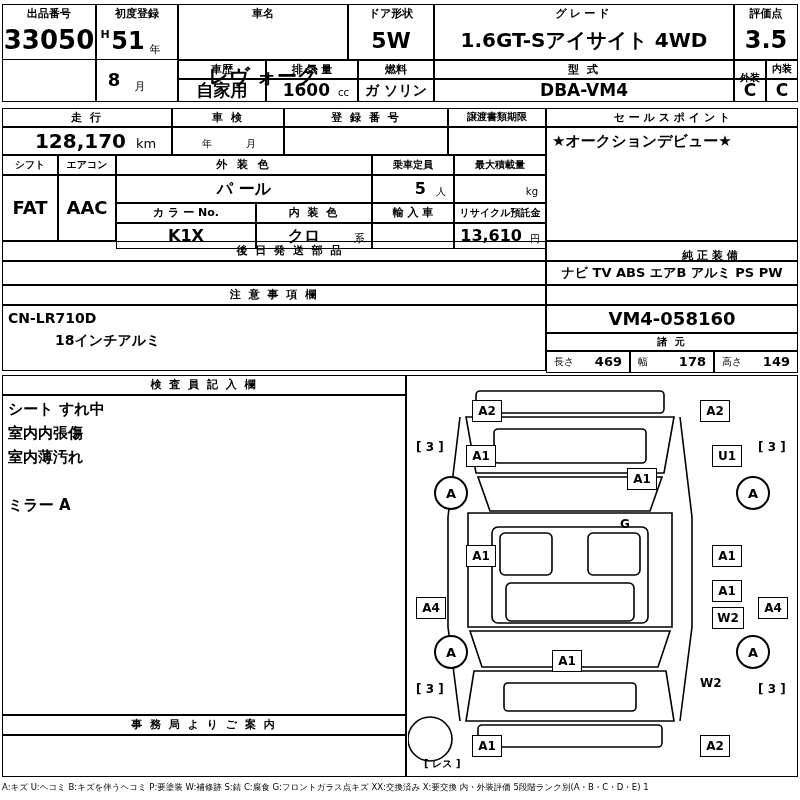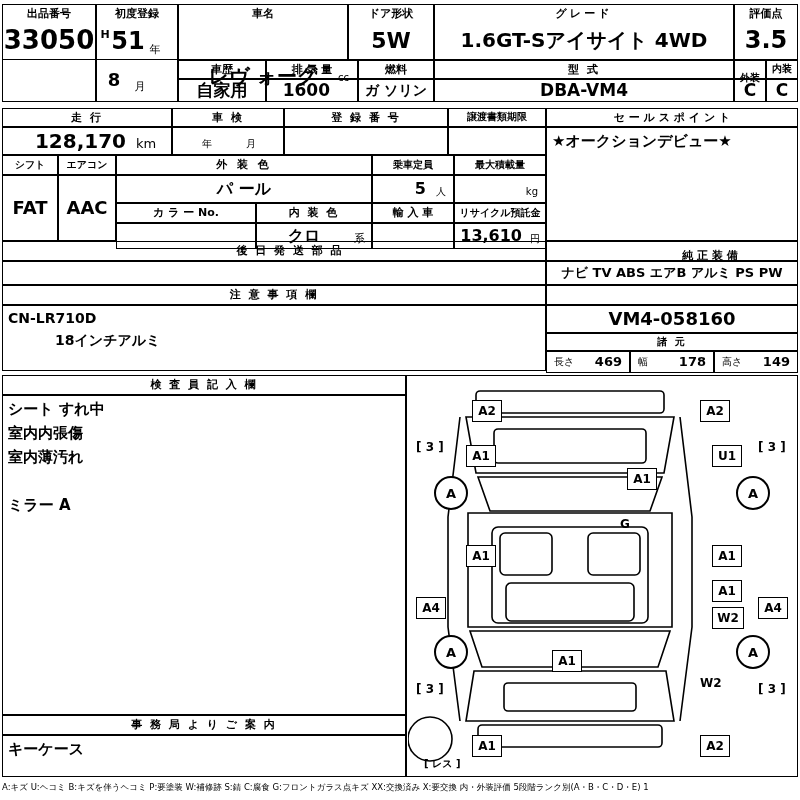--- a/index.html
+++ b/index.html
@@ -76,21 +76,21 @@
 
   <div class="bx" style="left:178px;top:60px;width:88px;height:19px;"></div>
   <div class="lbl f11 b" style="left:178px;top:60px;width:88px;height:19px;">車歴</div>
   <div class="bx" style="left:178px;top:79px;width:88px;height:23px;"></div>
   <div class="lbl f17 b" style="left:178px;top:79px;width:88px;height:23px;">自家用</div>
 
   <div class="bx" style="left:266px;top:60px;width:92px;height:19px;"></div>
   <div class="lbl f11 b" style="left:266px;top:60px;width:92px;height:19px;">排 気 量</div>
   <div class="bx" style="left:266px;top:79px;width:92px;height:23px;"></div>
   <div class="lbl f17 b right" style="left:266px;top:79px;width:68px;height:23px;">1600</div>
-  <div class="lbl f10 left" style="left:334px;top:70px;width:24px;height:17px;">cc</div>
+  <div class="lbl f10 left" style="left:334px;top:85px;width:24px;height:17px;">cc</div>
 
   <div class="bx" style="left:358px;top:60px;width:76px;height:19px;"></div>
   <div class="lbl f11 b" style="left:358px;top:60px;width:76px;height:19px;">燃料</div>
   <div class="bx" style="left:358px;top:79px;width:76px;height:23px;"></div>
   <div class="lbl f14 b" style="left:358px;top:79px;width:76px;height:23px;">ガ ソリン</div>
 
   <div class="bx" style="left:434px;top:60px;width:300px;height:19px;"></div>
   <div class="lbl f11 b sp2" style="left:434px;top:60px;width:300px;height:19px;">型 式</div>
   <div class="bx" style="left:434px;top:79px;width:300px;height:23px;"></div>
   <div class="lbl f17 b" style="left:434px;top:79px;width:300px;height:23px;">DBA-VM4</div>
@@ -154,20 +154,21 @@
   <div class="lbl f10 right" style="left:454px;top:181px;width:88px;height:22px;">kg</div>
 
   <div class="bx" style="left:2px;top:175px;width:56px;height:66px;"></div>
   <div class="lbl f18 b" style="left:2px;top:175px;width:56px;height:66px;">FAT</div>
   <div class="bx" style="left:58px;top:175px;width:58px;height:66px;"></div>
   <div class="lbl f18 b" style="left:58px;top:175px;width:58px;height:66px;">AAC</div>
 
   <div class="bx" style="left:116px;top:203px;width:140px;height:20px;"></div>
   <div class="lbl f11 b" style="left:116px;top:203px;width:140px;height:20px;">カ ラ ー No.</div>
   <div class="bx" style="left:116px;top:223px;width:140px;height:26px;"></div>
+  <div class="lbl f16 b" style="left:116px;top:223px;width:140px;height:26px;">K1X</div>
 
   <div class="bx" style="left:256px;top:203px;width:116px;height:20px;"></div>
   <div class="lbl f11 b sp2" style="left:256px;top:203px;width:116px;height:20px;">内 装 色</div>
   <div class="bx" style="left:256px;top:223px;width:116px;height:26px;"></div>
   <div class="lbl f16 b" style="left:256px;top:223px;width:96px;height:26px;">クロ</div>
   <div class="lbl f11 left" style="left:350px;top:229px;width:22px;height:20px;">系</div>
 
   <div class="bx" style="left:372px;top:203px;width:82px;height:20px;"></div>
   <div class="lbl f11 b" style="left:372px;top:203px;width:82px;height:20px;">輸 入 車</div>
   <div class="bx" style="left:372px;top:223px;width:82px;height:26px;"></div>
@@ -213,21 +214,20 @@
   <div class="lbl f11 b sp2" style="left:2px;top:375px;width:404px;height:20px;">検 査 員 記 入 欄</div>
   <div class="bx" style="left:2px;top:395px;width:404px;height:320px;"></div>
   <div class="lbl f15 b left" style="left:4px;top:398px;width:400px;height:24px;">シート すれ中</div>
   <div class="lbl f15 b left" style="left:4px;top:422px;width:400px;height:24px;">室内内張傷</div>
   <div class="lbl f15 b left" style="left:4px;top:446px;width:400px;height:24px;">室内薄汚れ</div>
   <div class="lbl f15 b left" style="left:4px;top:494px;width:400px;height:24px;">ミラー A</div>
 
   <div class="bx" style="left:2px;top:715px;width:404px;height:20px;"></div>
   <div class="lbl f11 b sp2" style="left:2px;top:715px;width:404px;height:20px;">事 務 局 よ り ご 案 内</div>
   <div class="bx" style="left:2px;top:735px;width:404px;height:42px;"></div>
-  <div class="lbl f15 b left" style="left:4px;top:738px;width:400px;height:24px;">キーケース</div>
 
   <div class="bx" style="left:406px;top:375px;width:392px;height:402px;"></div>
   <div class="car" style="position:absolute;left:408px;top:377px;width:388px;height:398px;">
     <svg width="388" height="398" viewBox="0 0 388 398">
       <g fill="none" stroke="#000" stroke-width="1.6">
 
         <rect x="68" y="14" width="188" height="22" rx="4"></rect>
 
         <path d="M58 40 L266 40 L256 96 L68 96 Z"></path>
         <rect x="86" y="52" width="152" height="34" rx="4"></rect>

